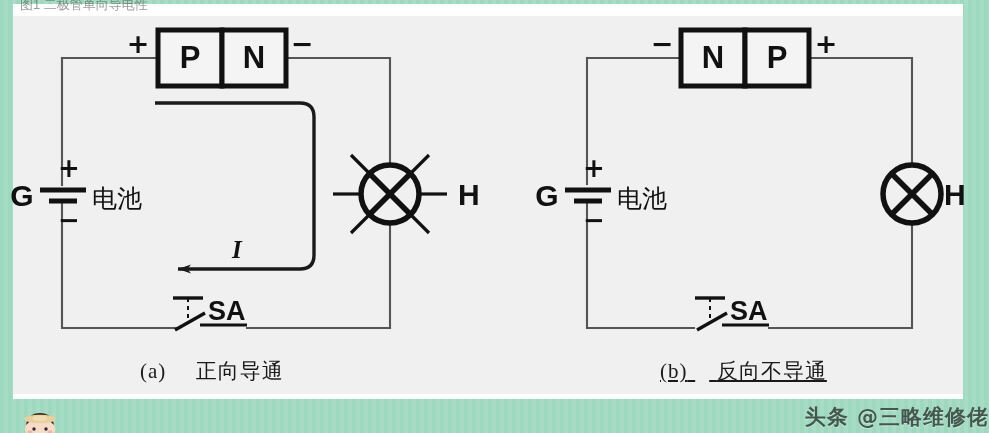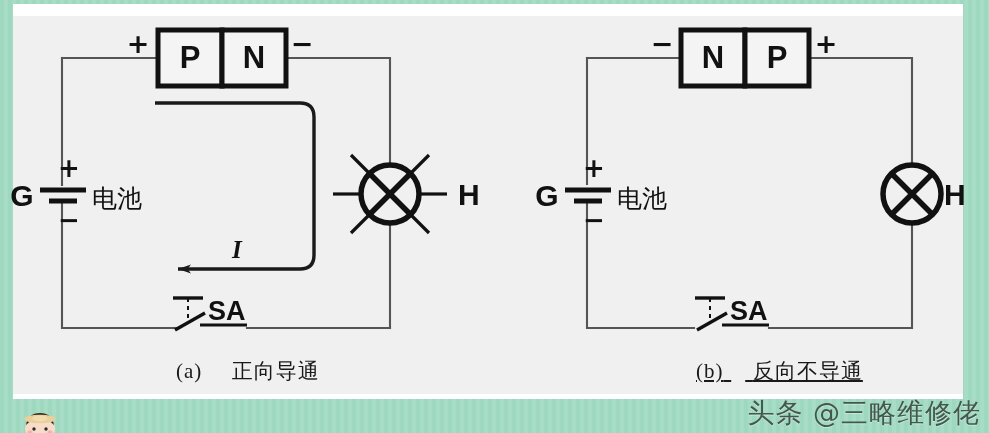--- a/index.html
+++ b/index.html
@@ -33,43 +33,44 @@
     position:absolute;left:20px;top:0px;width:230px;height:14px;
     overflow:hidden;color:#4b4b4b;font-size:13px;line-height:10px;
     font-family:"Liberation Sans",sans-serif;white-space:nowrap;
     opacity:.55;
   }
 
   svg.fig{position:absolute;left:0;top:0;width:989px;height:433px;overflow:visible;}
 
   .cap{
     position:absolute;font-family:"DejaVu Sans","Liberation Sans",sans-serif;
-    font-size:21px;color:#1a1a1a;white-space:nowrap;letter-spacing:1px;margin-left:36px;
+    font-size:21px;color:#1a1a1a;white-space:nowrap;letter-spacing:1px;
   }
   .cap .idx{font-family:"Liberation Serif",serif;}
 
   .wm{
-    position:absolute;right:8px;bottom:2px;
+    position:absolute;right:0;bottom:2px;
     font-family:"DejaVu Sans","Liberation Sans",sans-serif;
-    font-size:27px;font-weight:400;color:#2f3b35;opacity:.82;
+    font-size:21px;font-weight:700;color:#2f3b35;opacity:.82;
     letter-spacing:1px;white-space:nowrap;
     text-shadow:0 1px 0 rgba(255,255,255,.45);
   }
   .mascot{
     position:absolute;left:17px;bottom:-2px;width:46px;height:36px;
   }
 </style>
 </head>
 <body>
 
 <div id="root">
 
   <div class="sheet"></div>
   <div class="panel"></div>
 
+  <div class="clipped-head">图1 二极管单向导电性</div>
 
   <svg class="fig" viewBox="0 0 989 433">
     <defs>
       <marker id="arrowL" markerWidth="14" markerHeight="10" refX="13" refY="5" orient="auto-start-reverse" markerUnits="userSpaceOnUse">
         <path d="M13,5 L0,0.6 L3.5,5 L0,9.4 Z" fill="#1a1a1a"></path>
       </marker>
     </defs>
 
     <g>
 

